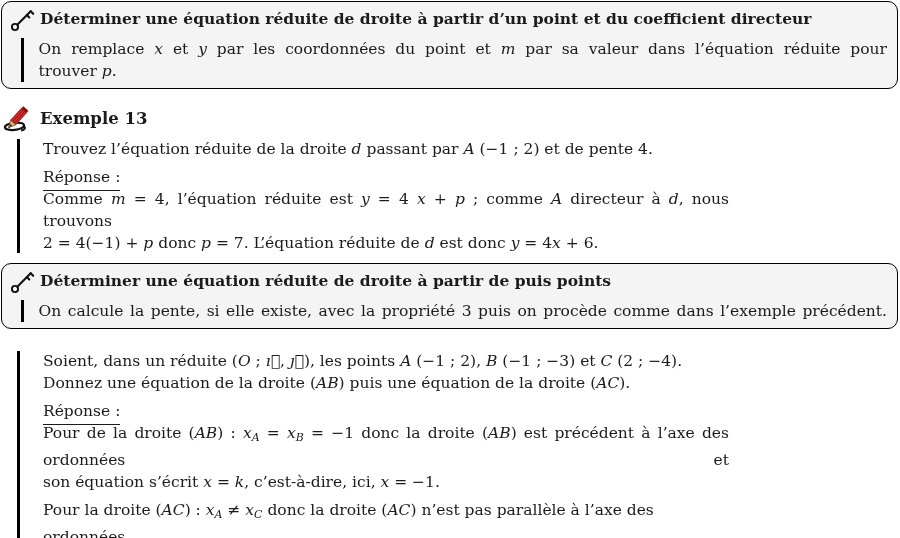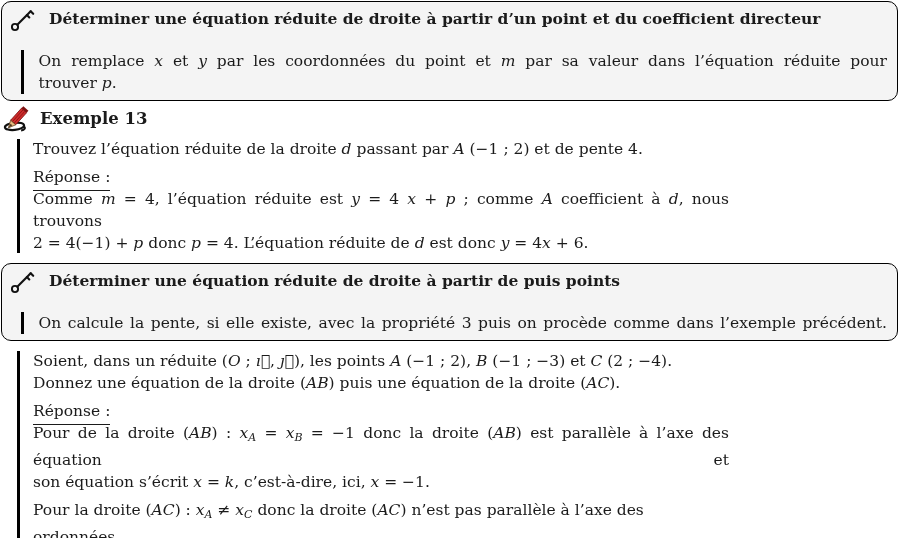--- a/index.html
+++ b/index.html
@@ -9,34 +9,34 @@
   }
   
   .mbox{
     position:absolute;left:1px;width:897px;box-sizing:border-box;
     border:1.6px solid #000;border-radius:10px;
     background:var(--box-bg,#f4f4f4);
     padding:5px 7px 6px 0;
   }
   #mbox-0{top:1px;}
   #mbox-1{top:263px;}
-  .mbox-head{display:flex;align-items:flex-start;gap:14px;padding-left:8px;}
+  .mbox-head{display:flex;align-items:flex-start;gap:5px;padding-left:8px;}
   .mbox-title{font-weight:bold;font-size:15.5px;line-height:24px;}
-  .mbox-body{display:flex;margin-top:12px;}
+  .mbox-body{display:flex;margin-top:0;}
   .vbar{flex:none;width:2.6px;background:#000;margin-left:19px;align-self:stretch;}
   .mbox-text{flex:1;margin-left:15px;margin-right:3px;}
   
   .example{position:absolute;left:0;width:732px;}
   #ex-0{top:102px;}
   #ex-1{top:348px;}
   .ex-head{display:flex;align-items:center;gap:6px;padding-left:3px;height:34px;}
   .ex-label{font-weight:bold;font-size:16.5px;}
   .ex-wrap{position:relative;margin-top:2px;}
   .ex-vbar{position:absolute;left:17px;top:1px;bottom:1px;width:3.2px;background:#000;}
-  .ex-lines{margin-left:33px;margin-right:3px;}
+  .ex-lines{margin-left:43px;margin-right:3px;}
   
   .para + .para{margin-top:6px;}
   .line{min-height:22px;line-height:22px;}
   .just{text-align:justify;text-align-last:justify;}
   .s-i{font-style:italic;}
   .s-sub{font-style:italic;font-size:11px;vertical-align:-3px;}
   .s-u{border-bottom:1.2px solid currentColor;padding-bottom:4px;}
   .icon{flex:none;display:inline-block;}
 </style>
 </head>
@@ -86,22 +86,22 @@
       <span class="ex-label">Exemple 13</span>
     </div>
     <div class="ex-wrap">
       <div class="ex-vbar"></div>
       <div class="ex-lines">
           <div class="para">
             <div class="line"><span>Trouvez l’équation réduite de la droite </span><span class="s-i">d</span><span> passant par </span><span class="s-i">A</span><span> (−1 ; 2) et de pente 4.</span></div>
           </div>
           <div class="para">
             <div class="line"><span class="s-u">Réponse :</span></div>
-            <div class="line just"><span>Comme </span><span class="s-i">m</span><span> = 4, l’équation réduite est </span><span class="s-i">y</span><span> = 4 </span><span class="s-i">x</span><span> + </span><span class="s-i">p</span><span> ; comme </span><span class="s-i">A</span><span> coefficient à </span><span class="s-i">d</span><span>, nous trouvons</span></div>
-            <div class="line"><span>2 = 4(−1) + </span><span class="s-i">p</span><span> donc </span><span class="s-i">p</span><span> = 4. L’équation réduite de </span><span class="s-i">d</span><span> est donc </span><span class="s-i">y</span><span> = 4</span><span class="s-i">x</span><span> + 6.</span></div>
+            <div class="line just"><span>Comme </span><span class="s-i">m</span><span> = 4, l’équation réduite est </span><span class="s-i">y</span><span> = 4 </span><span class="s-i">x</span><span> + </span><span class="s-i">p</span><span> ; comme </span><span class="s-i">A</span><span> directeur à </span><span class="s-i">d</span><span>, nous trouvons</span></div>
+            <div class="line"><span>2 = 4(−1) + </span><span class="s-i">p</span><span> donc </span><span class="s-i">p</span><span> = 7. L’équation réduite de </span><span class="s-i">d</span><span> est donc </span><span class="s-i">y</span><span> = 4</span><span class="s-i">x</span><span> + 6.</span></div>
           </div>
         </div>
     </div>
   </section>
 
   <section class="mbox" id="mbox-1">
     <div class="mbox-head">
       <span class="icon">
         <svg width="25" height="25" viewBox="0 0 25 25">
           <circle cx="5" cy="20" r="3.1" fill="none" stroke="#111" stroke-width="1.9"></circle>
@@ -125,21 +125,21 @@
   <section class="example" id="ex-1">
     <div class="ex-wrap">
       <div class="ex-vbar"></div>
       <div class="ex-lines">
           <div class="para">
             <div class="line"><span>Soient, dans un réduite (</span><span class="s-i">O</span><span> ; </span><span class="s-i">ı⃗</span><span>, </span><span class="s-i">ȷ⃗</span><span>), les points </span><span class="s-i">A</span><span> (−1 ; 2), </span><span class="s-i">B</span><span> (−1 ; −3) et </span><span class="s-i">C</span><span> (2 ; −4).</span></div>
             <div class="line"><span>Donnez une équation de la droite (</span><span class="s-i">AB</span><span>) puis une équation de la droite (</span><span class="s-i">AC</span><span>).</span></div>
           </div>
           <div class="para">
             <div class="line"><span class="s-u">Réponse :</span></div>
-            <div class="line just"><span>Pour de la droite (</span><span class="s-i">AB</span><span>) : </span><span class="s-i">x</span><span class="s-sub">A</span><span> = </span><span class="s-i">x</span><span class="s-sub">B</span><span> = −1 donc la droite (</span><span class="s-i">AB</span><span>) est parallèle à l’axe des équation et</span></div>
+            <div class="line just"><span>Pour de la droite (</span><span class="s-i">AB</span><span>) : </span><span class="s-i">x</span><span class="s-sub">A</span><span> = </span><span class="s-i">x</span><span class="s-sub">B</span><span> = −1 donc la droite (</span><span class="s-i">AB</span><span>) est précédent à l’axe des ordonnées et</span></div>
             <div class="line"><span>son équation s’écrit </span><span class="s-i">x</span><span> = </span><span class="s-i">k</span><span>, c’est-à-dire, ici, </span><span class="s-i">x</span><span> = −1.</span></div>
           </div>
           <div class="para">
             <div class="line"><span>Pour la droite (</span><span class="s-i">AC</span><span>) : </span><span class="s-i">x</span><span class="s-sub">A</span><span> ≠ </span><span class="s-i">x</span><span class="s-sub">C</span><span> donc la droite (</span><span class="s-i">AC</span><span>) n’est pas parallèle à l’axe des ordonnées.</span></div>
           </div>
         </div>
     </div>
   </section>
 
 </div>

